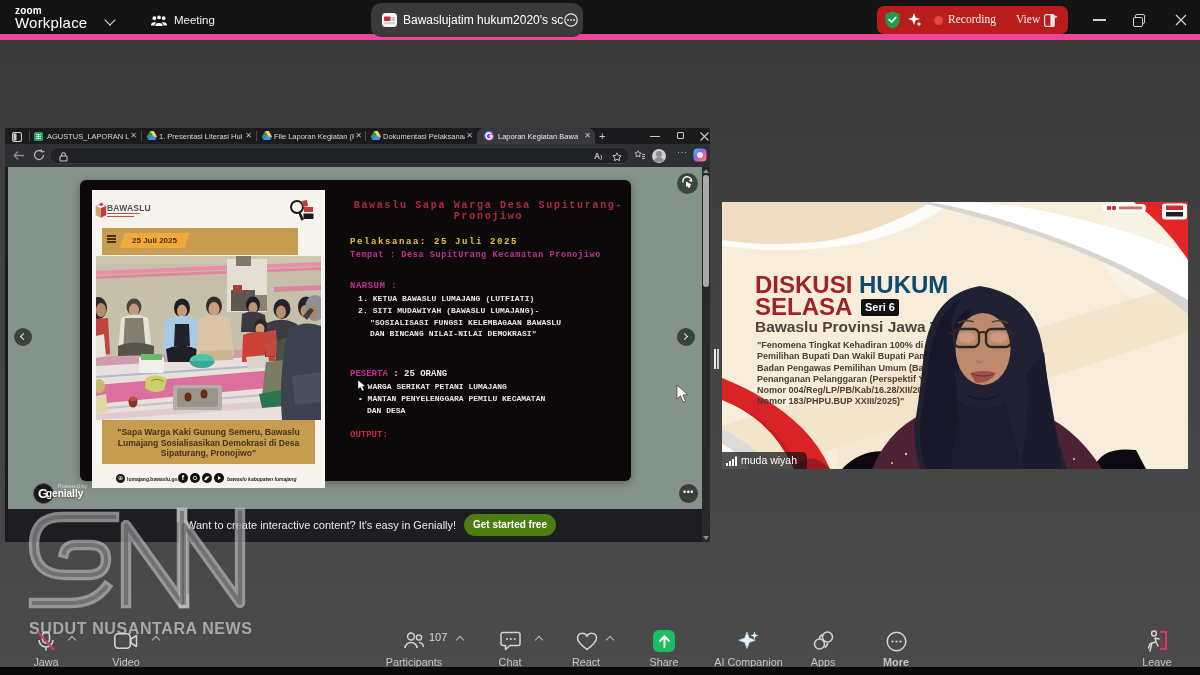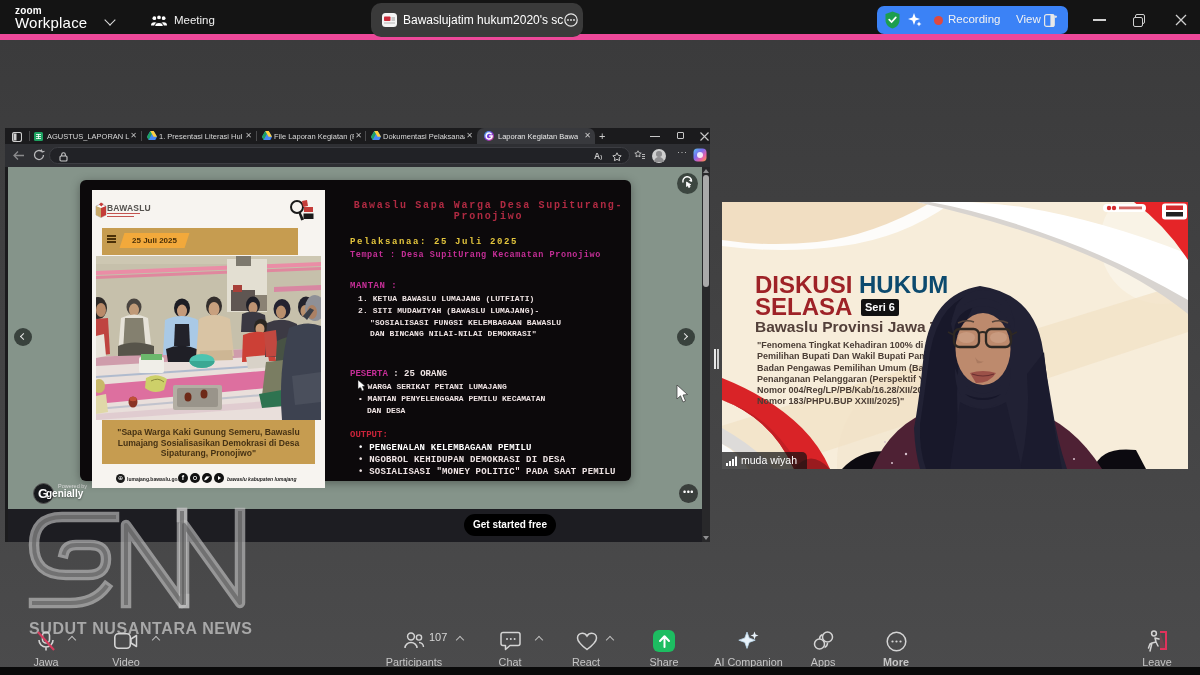--- a/index.html
+++ b/index.html
@@ -10,38 +10,38 @@
 
   
   #topbar { position:absolute; left:0; top:0; width:1200px; height:40px; background:#141414; border-bottom:6px solid #ec4899; }
   #zoomlogo { position:absolute; left:15px; top:5px; color:#fff; }
   #zoomlogo .z1 { font-size:10px; font-weight:700; letter-spacing:0.2px; }
   #zoomlogo .z2 { font-size:15px; font-weight:400; margin-top:-2px; letter-spacing:0.2px;}
   .chev { position:absolute; width:8px; height:8px; border-right:1.6px solid #ddd; border-bottom:1.6px solid #ddd; transform:rotate(45deg); }
   #meeting { position:absolute; left:174px; top:14px; color:#f0f0f0; font-size:11.5px; }
   #centertab { position:absolute; left:371px; top:3px; width:212px; height:34px; background:#3a3a3a; border-radius:10px; }
   #centertab .txt { position:absolute; left:32px; top:9.5px; color:#fff; font-size:12px; white-space:nowrap; width:160px; overflow:hidden;}
-  #rightpill { position:absolute; left:877px; top:6px; width:191px; height:28px; background:#3b82f6; border-radius:7px; }
+  #rightpill { position:absolute; left:877px; top:6px; width:191px; height:28px; background:#b91c1c; border-radius:7px;font-family:Liberation Serif, serif; }
   #recording { position:absolute; left:71px; top:7px; color:#f2f2f2; font-size:11.5px; }
   #viewtxt { position:absolute; left:139px; top:7px; color:#f2f2f2; font-size:11.5px; }
 
   
   #browser { position:absolute; left:5px; top:128px; width:705px; height:414px; background:#1b1b1d; }
   #tabbar { position:absolute; left:0; top:0; width:705px; height:16px; background:#1b1b1d; }
   .btab { position:absolute; top:0px; height:16px; color:#d8d8d8; font-size:7.5px; }
   .btab .ttl { position:absolute; left:17px; top:4px; white-space:nowrap; overflow:hidden; }
   .btab .x { position:absolute; right:3px; top:3px; font-size:8px; color:#bbb; }
   #atab { position:absolute; left:472px; top:0; width:118px; height:16px; background:#38393d; border-radius:7px 7px 0 0; }
   #urlrow { position:absolute; left:0; top:16px; width:705px; height:23px; background:#2e2f33; }
   #urlpill { position:absolute; left:44px; top:3px; width:581px; height:17px; background:#212226; border:1px solid #3c3d42; border-radius:9px; }
   #urltxt { position:absolute; left:23px; top:3.5px; color:#cfcfcf; font-size:7.8px; white-space:nowrap; }
   #content { position:absolute; left:3px; top:39px; width:694px; height:342px; background:#85948a; }
   #gbanner { position:absolute; left:3px; top:381px; width:694px; height:33px; background:#1d1d22; }
   #gbanner .msg { position:absolute; left:178px; top:10px; color:#e8e8ea; font-size:11px; }
-  #gbtn { position:absolute; left:456px; top:5px; width:92px; height:22px; background:#000000; border-radius:11px; color:#fff; font-size:10px; font-weight:700; text-align:center; line-height:22px; }
+  #gbtn { position:absolute; left:456px; top:5px; width:92px; height:22px; background:#4d7c0f; border-radius:11px; color:#fff; font-size:10px; font-weight:700; text-align:center; line-height:22px; }
   #vscroll { position:absolute; left:697px; top:39px; width:8px; height:375px; background:#28282a; }
   #vthumb { position:absolute; left:1px; top:8px; width:6px; height:112px; background:#a9a9a9; border-radius:3px;}
 
   
   #slide { position:absolute; left:72px; top:13px; width:551px; height:301px; background:#0c090b; border-radius:6px; box-shadow:0 2px 10px rgba(0,0,0,0.35); }
   #card { position:absolute; left:12px; top:10px; width:233px; height:298px; background:#f7f4f0; }
   #goldband { position:absolute; left:10px; top:38px; width:196px; height:27px; background:#c69c50; }
   #ribbon { position:absolute; left:20px; top:5px; width:65px; height:15px; background:#f2a93b; transform:skewX(-18deg); }
   #ribbon span { display:block; transform:skewX(18deg); color:#4a3008; font-weight:700; font-size:8px; text-align:center; line-height:15px; }
   #caption { position:absolute; left:10px; top:230px; width:213px; height:44px; background:#c69c50; color:#463214; font-size:8.6px; font-weight:700; text-align:center; padding-top:7px; line-height:10.6px;}
@@ -355,33 +355,33 @@
           <div class="abs" style="left:98px; top:0; width:10px; height:10px; border-radius:50%; background:#111;">
               <div class="abs" style="left:3.5px; top:2.8px; width:0; height:0; border-left:3.5px solid #fff; border-top:2.2px solid transparent; border-bottom:2.2px solid transparent;"></div>
             </div>
           <div class="abs" style="left:111px; top:2.5px; color:#222; font-size:5px; font-weight:700; font-style:italic; white-space:nowrap;">bawaslu kabupaten lumajang</div>
         </div>
       </div>
       <div id="rpanel">
         <div class="abs" style="left:8px; top:20px; width:301px; text-align:center; color:#b02a42; font-weight:700; font-size:10px; letter-spacing:1.7px; line-height:11px;">Bawaslu Sapa Warga Desa Supiturang-<br>Pronojiwo</div>
         <div class="abs" style="left:20px; top:57px; color:#e3c53d; font-weight:700; font-size:9px; letter-spacing:1.6px;">Pelaksanaa: 25 Juli 2025</div>
         <div class="abs" style="left:20px; top:70px; color:#c42e96; font-weight:700; font-size:8.5px; letter-spacing:0.6px; white-space:nowrap;">Tempat : Desa SupitUrang Kecamatan Pronojiwo</div>
-        <div class="abs" style="left:20px; top:101px; color:#c42e96; font-weight:700; font-size:9px; letter-spacing:0.5px;">MANTAN :</div>
+        <div class="abs" style="left:20px; top:101px; color:#c42e96; font-weight:700; font-size:9px; letter-spacing:0.5px;">NARSUM :</div>
         <div class="abs" style="left:28px; top:113px; color:#efe4e4; font-weight:700; font-size:8px; letter-spacing:0.1px; line-height:11.8px;">1. KETUA BAWASLU LUMAJANG (LUTFIATI)<br>2. SITI MUDAWIYAH (BAWASLU LUMAJANG)-<br><span style="margin-left:12px;">"SOSIALISASI FUNGSI KELEMBAGAAN BAWASLU</span><br><span style="margin-left:12px;">DAN BINCANG NILAI-NILAI DEMOKRASI"</span></div>
         <div class="abs" style="left:20px; top:189px; font-weight:700; font-size:9px;"><span style="color:#c42e96;">PESERTA</span><span style="color:#efe4e4;"> : 25 ORANG</span></div>
         <div class="abs" style="left:28px; top:201px; color:#efe4e4; font-weight:700; font-size:8px; line-height:11.8px;">• WARGA SERIKAT PETANI LUMAJANG<br>• MANTAN PENYELENGGARA PEMILU KECAMATAN<br><span style="margin-left:9px;">DAN DESA</span></div>
         <div class="abs" style="left:20px; top:250px; color:#c9243a; font-weight:700; font-size:9px;">OUTPUT:</div>
-        <div class="abs" style="left:28px; top:263px; color:#efe4e4; font-weight:700; font-size:9px; letter-spacing:0.2px; line-height:11.9px;"><span style="color:#fff;">• PENGENALAN KELEMBAGAAN PEMILU</span><br>• NGOBROL KEHIDUPAN DEMOKRASI DI DESA<br>• SOSIALISASI "MONEY POLITIC" PADA SAAT PEMILU</div>
         <svg class="abs" style="left:27px; top:200px;" width="8" height="12" viewBox="0 0 8 12">
             <path d="M1,0 L1,9 L3.5,7 L5,11 L7,10 L5.5,6.5 L8,6 Z" fill="#fff" stroke="#222" stroke-width="0.5"></path>
           </svg>
       </div>
     </div>
   </div>
   <div id="gbanner">
+    <div class="msg">Want to create interactive content? It's easy in Genially!</div>
     <div id="gbtn">Get started free</div>
   </div>
   <div id="vscroll">
       <div id="vthumb"></div>
     <div class="abs" style="left:1px; top:2px; width:0; height:0; border-left:3px solid transparent; border-right:3px solid transparent; border-bottom:4px solid #909092;"></div>
     <div class="abs" style="left:1px; top:369px; width:0; height:0; border-left:3px solid transparent; border-right:3px solid transparent; border-top:4px solid #909092;"></div>
   </div>
 </div>
 
 <div id="video">

